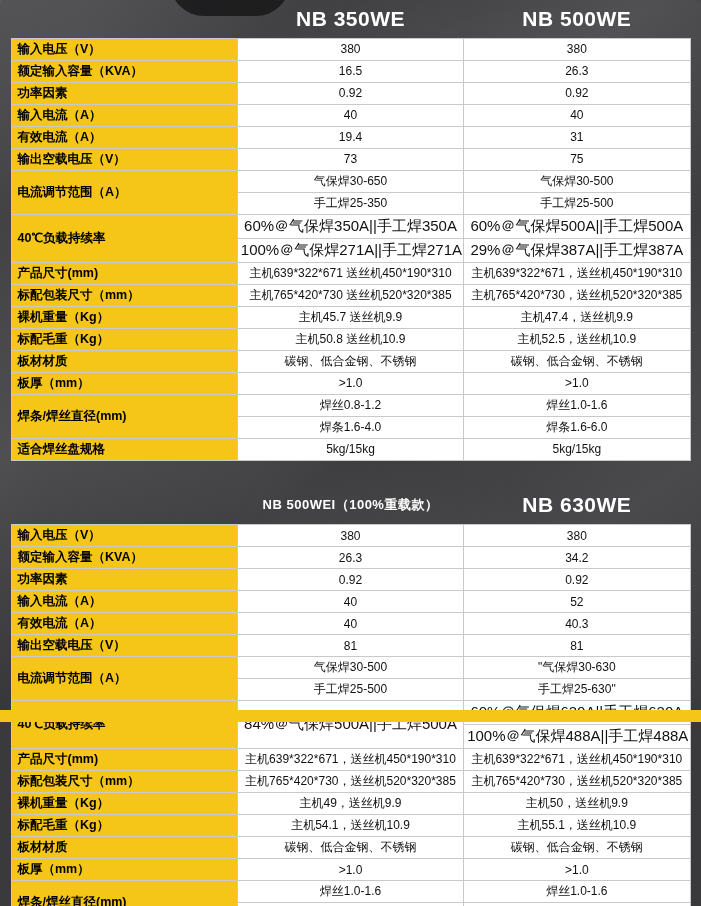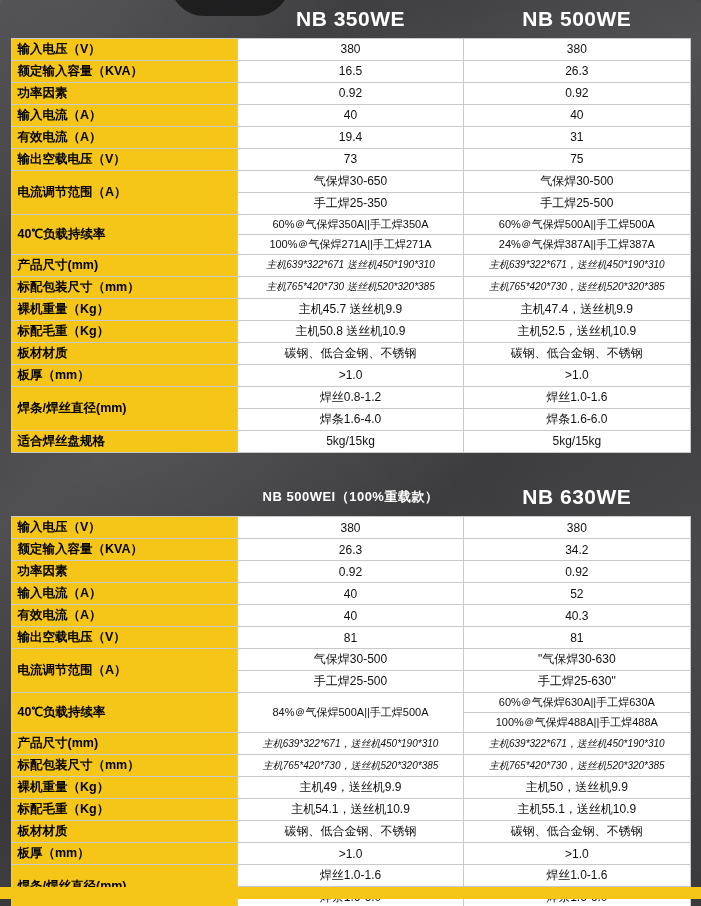--- a/index.html
+++ b/index.html
@@ -5,21 +5,21 @@
   * { box-sizing: border-box; }
   html, body {
     margin: 0; padding: 0;
     width: 701px; height: 906px;
     background: #3a3a3c;
     font-family: "Liberation Sans", sans-serif;
     overflow: hidden;
   }
   .page {
     position: relative;
-    width: 701px; height: 899px;
+    width: 701px; height: 722px;
     background:
       radial-gradient(ellipse at 12% 6%, rgba(255,255,255,0.07), rgba(0,0,0,0) 45%),
       radial-gradient(ellipse at 78% 30%, rgba(255,255,255,0.05), rgba(0,0,0,0) 40%),
       radial-gradient(ellipse at 40% 72%, rgba(255,255,255,0.05), rgba(0,0,0,0) 40%),
       linear-gradient(145deg, #4a4a4c 0%, #3b3b3d 18%, #4f4f51 38%, #38383a 58%, #4a4a4c 78%, #3a3a3c 100%);
   }
   .page::after {
     content: "";
     position: absolute; inset: 0;
     background:
@@ -68,22 +68,22 @@
   }
   .val {
     background: #ffffff;
     color: #111;
     font-size: 12px;
     text-align: center;
     border: 1px solid #c9c9c9;
     padding: 2px 3px;
     white-space: nowrap;
   }
-  .val.sm { font-size: 11px; }
-  .val.xs { font-size: 10px; font-style: italic; }
+  .val.sm { font-size: 15px; }
+  .val.xs { font-size: 12px; }
   tr.r { height: 19px; }
   .gap { height: 26px; background: transparent; border: none; }
   .bottombar {
     position: absolute;
     left: 0; bottom: 0;
     width: 100%; height: 12px;
     background: #f5c518;
     z-index: 3;
   }
 </style>
@@ -141,21 +141,21 @@
         <td class="val">手工焊25-350</td>
         <td class="val">手工焊25-500</td>
       </tr>
       <tr class="r">
         <td class="lbl" rowspan="2">40℃负载持续率</td>
         <td class="val sm">60%＠气保焊350A||手工焊350A</td>
         <td class="val sm">60%＠气保焊500A||手工焊500A</td>
       </tr>
       <tr class="r">
         <td class="val sm">100%＠气保焊271A||手工焊271A</td>
-        <td class="val sm">24%＠气保焊387A||手工焊387A</td>
+        <td class="val sm">29%＠气保焊387A||手工焊387A</td>
       </tr>
       <tr class="r">
         <td class="lbl">产品尺寸(mm)</td>
         <td class="val xs">主机639*322*671 送丝机450*190*310</td>
         <td class="val xs">主机639*322*671，送丝机450*190*310</td>
       </tr>
       <tr class="r">
         <td class="lbl">标配包装尺寸（mm）</td>
         <td class="val xs">主机765*420*730 送丝机520*320*385</td>
         <td class="val xs">主机765*420*730，送丝机520*320*385</td>

